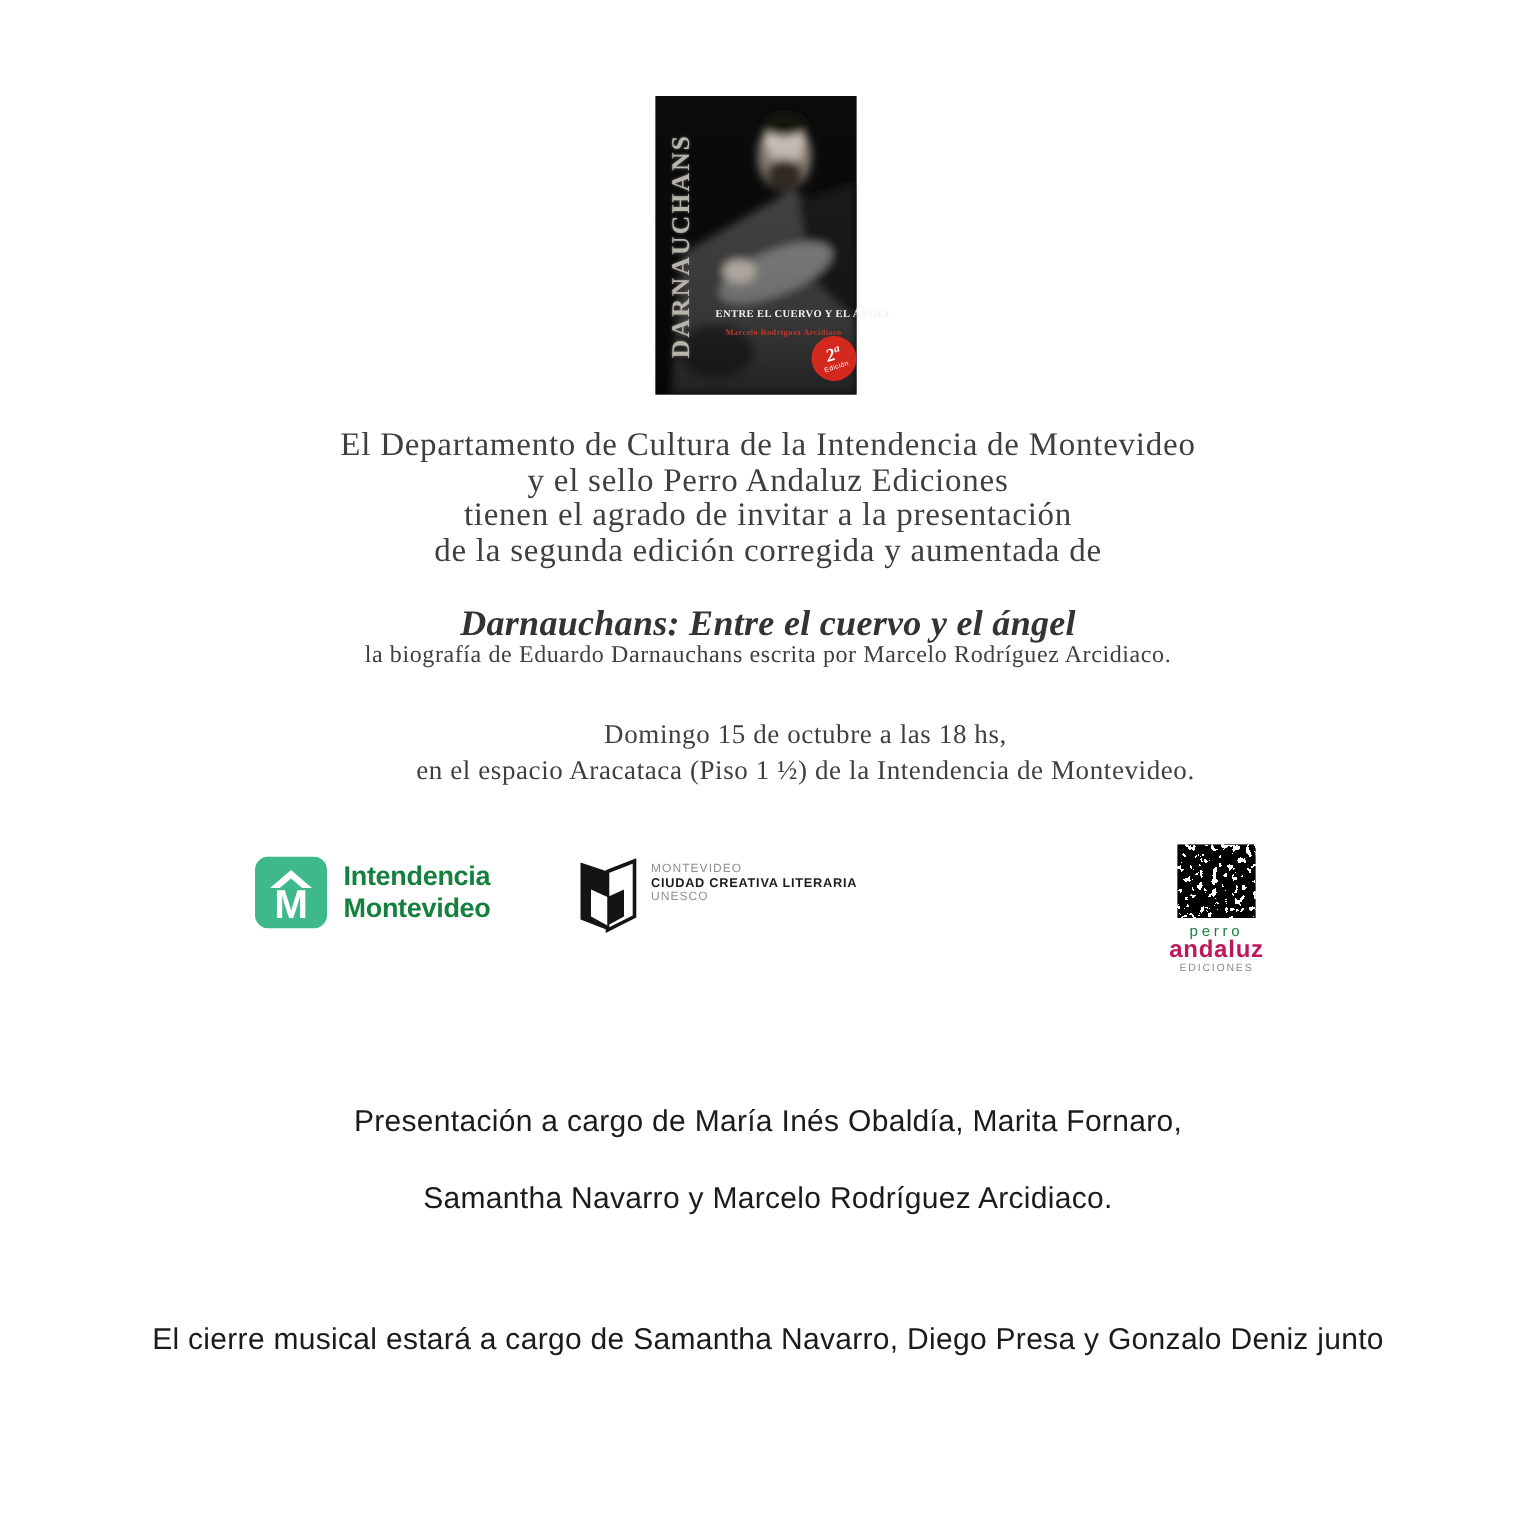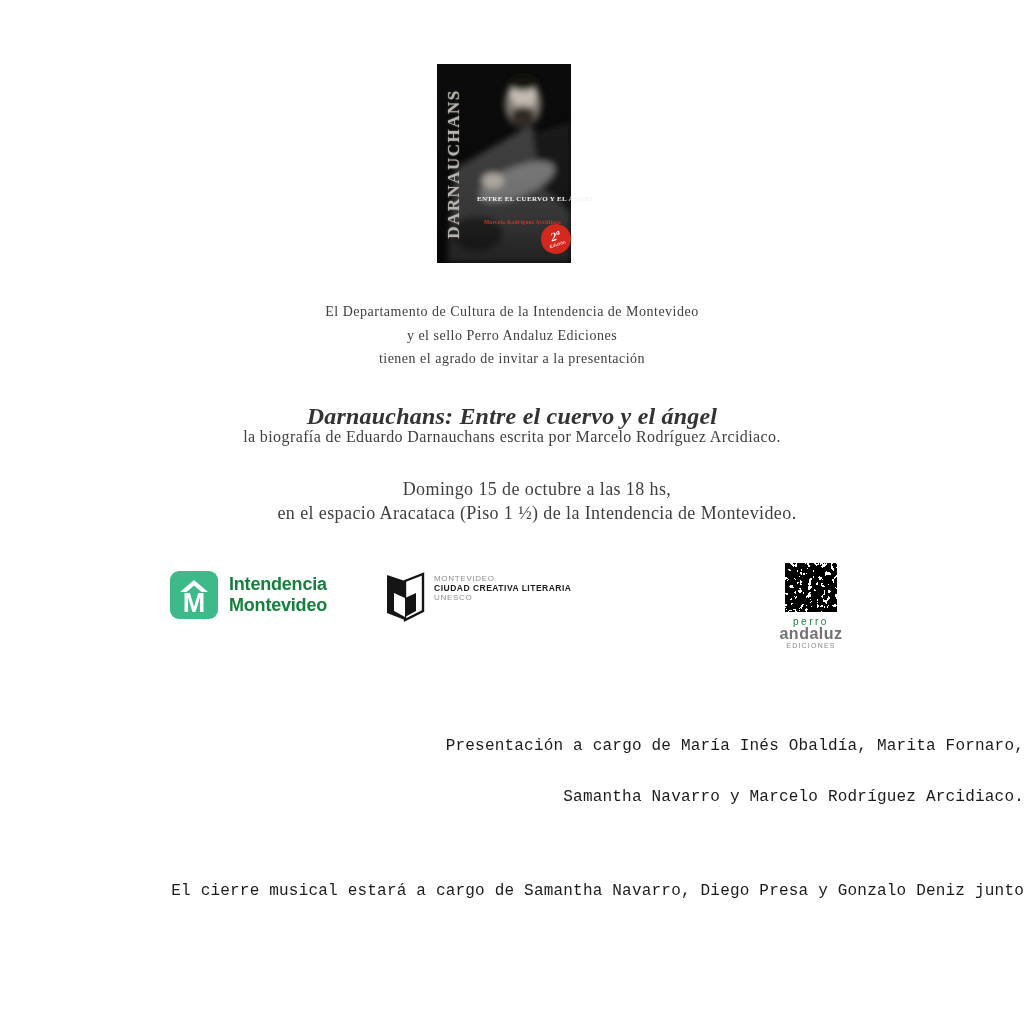--- a/index.html
+++ b/index.html
@@ -19,42 +19,42 @@
   .spine-title {
     position:absolute; left:-80px; top:85px; width:194px; height:30px;
     line-height:30px; text-align:center;
     transform:rotate(-90deg); transform-origin:center;
     font-family:"Liberation Serif", serif; font-weight:bold;
     font-size:17px; letter-spacing:1.5px; color:#b7b4ae;
     text-shadow:0 0 2px #6d6a66;
     white-space:nowrap;
   }
   .cover-subtitle {
-    position:absolute; left:40px; right:3px; top:131px; text-align:center;
+    position:absolute; left:40px; right:3px; top:141px; text-align:center;
     font-size:7px; font-weight:bold; color:#f3f3f1; letter-spacing:0.3px;
     font-family:"Liberation Serif", serif; white-space:nowrap;
   }
   .cover-author {
     position:absolute; left:40px; right:3px; top:155px; text-align:center;
     font-size:5.5px; font-weight:bold; color:#c23a2b; letter-spacing:0.3px;
   }
   .edition-badge {
     position:absolute; left:104px; top:160px; width:30px; height:30px;
     border-radius:50%; background:#d2281e; transform:rotate(-18deg);
     display:flex; flex-direction:column; align-items:center; justify-content:center;
     color:#ffffff;
   }
   .badge-num { font-size:12px; font-weight:bold; font-style:italic; line-height:11px;
     font-family:"Liberation Serif", serif; }
   .badge-word { font-size:4.5px; line-height:6px; letter-spacing:0.3px;
     font-family:"Liberation Sans", sans-serif; }
 
   
   .center-text { position:absolute; left:0; width:100%; text-align:center; color:#3f3f3f; }
-  .intro-block   { top:300px; font-size:14px; line-height:23.5px; letter-spacing:0.5px; }
+  .intro-block   { top:284px; font-size:22px; line-height:23.5px; letter-spacing:0.5px; }
   .title-line    { top:403px; font-size:24px; font-weight:bold; font-style:italic;
                    color:#333333; letter-spacing:0.2px; }
   .desc-line     { top:428px; font-size:16px; letter-spacing:0.4px; }
   .event-block   { top:478px; font-size:18px; line-height:23.5px; letter-spacing:0.4px;padding-left:25px; }
 
   
   .logo-imm {
     position:absolute; left:170px; top:571px;
     display:flex; align-items:center; gap:11px;
     font-family:"Liberation Sans", sans-serif;
@@ -72,28 +72,28 @@
   .unesco-l1, .unesco-l3 { font-size:8px; color:#8f8f8f; letter-spacing:0.7px; line-height:9.5px; }
   .unesco-l2 { font-size:8.5px; font-weight:bold; color:#1d1d1b; letter-spacing:0.5px; line-height:9.5px; }
 
   .logo-perro {
     position:absolute; left:778px; top:563px; width:66px;
     display:flex; flex-direction:column; align-items:center;
     font-family:"Liberation Sans", sans-serif;
   }
   .perro-img { width:52px; height:49px; display:block; }
   .perro-l1 { font-size:10px; color:#15803d; line-height:11px; margin-top:4px; letter-spacing:2.5px; }
-  .perro-l2 { font-size:16px; font-weight:bold; color:#737373; line-height:13px; letter-spacing:0.5px; }
+  .perro-l2 { font-size:16px; font-weight:bold; color:#be185d; line-height:13px; letter-spacing:0.5px; }
   .perro-l3 { font-size:7px; color:#8a8a8a; letter-spacing:1.2px; line-height:9px; margin-top:1px; }
 
   
   .footer-line {
-    position:absolute; left:0; width:100%; text-align:right;
-    font-family:Liberation Mono, monospace; color:#1b1b1b;
-    font-size:16px; letter-spacing:0.2px;
+    position:absolute; left:0; width:100%; text-align:center;
+    font-family:Liberation Sans, sans-serif; color:#1b1b1b;
+    font-size:20px; letter-spacing:0.2px;
   }
   .pres-l1  { top:737px; }
   .pres-l2  { top:788px; }
   .close-l1 { top:882px; }
   .close-l2 { top:919px; }
   .farewell { top:966px; }
 </style>
 </head>
 <body>
 
@@ -132,20 +132,21 @@
     <div class="edition-badge">
       <span class="badge-num">2ª</span>
       <span class="badge-word">Edición</span>
     </div>
   </div>
 
   <div class="center-text intro-block">
     <div>El Departamento de Cultura de la Intendencia de Montevideo</div>
     <div>y el sello Perro Andaluz Ediciones</div>
     <div>tienen el agrado de invitar a la presentación</div>
+    <div>de la segunda edición corregida y aumentada de</div>
   </div>
 
   <div class="center-text title-line">Darnauchans: Entre el cuervo y el ángel</div>
   <div class="center-text desc-line">la biografía de Eduardo Darnauchans escrita por Marcelo Rodríguez Arcidiaco.</div>
 
   <div class="center-text event-block">
     <div>Domingo 15 de octubre a las 18 hs,</div>
     <div>en el espacio Aracataca (Piso 1 ½) de la Intendencia de Montevideo.</div>
   </div>
 

